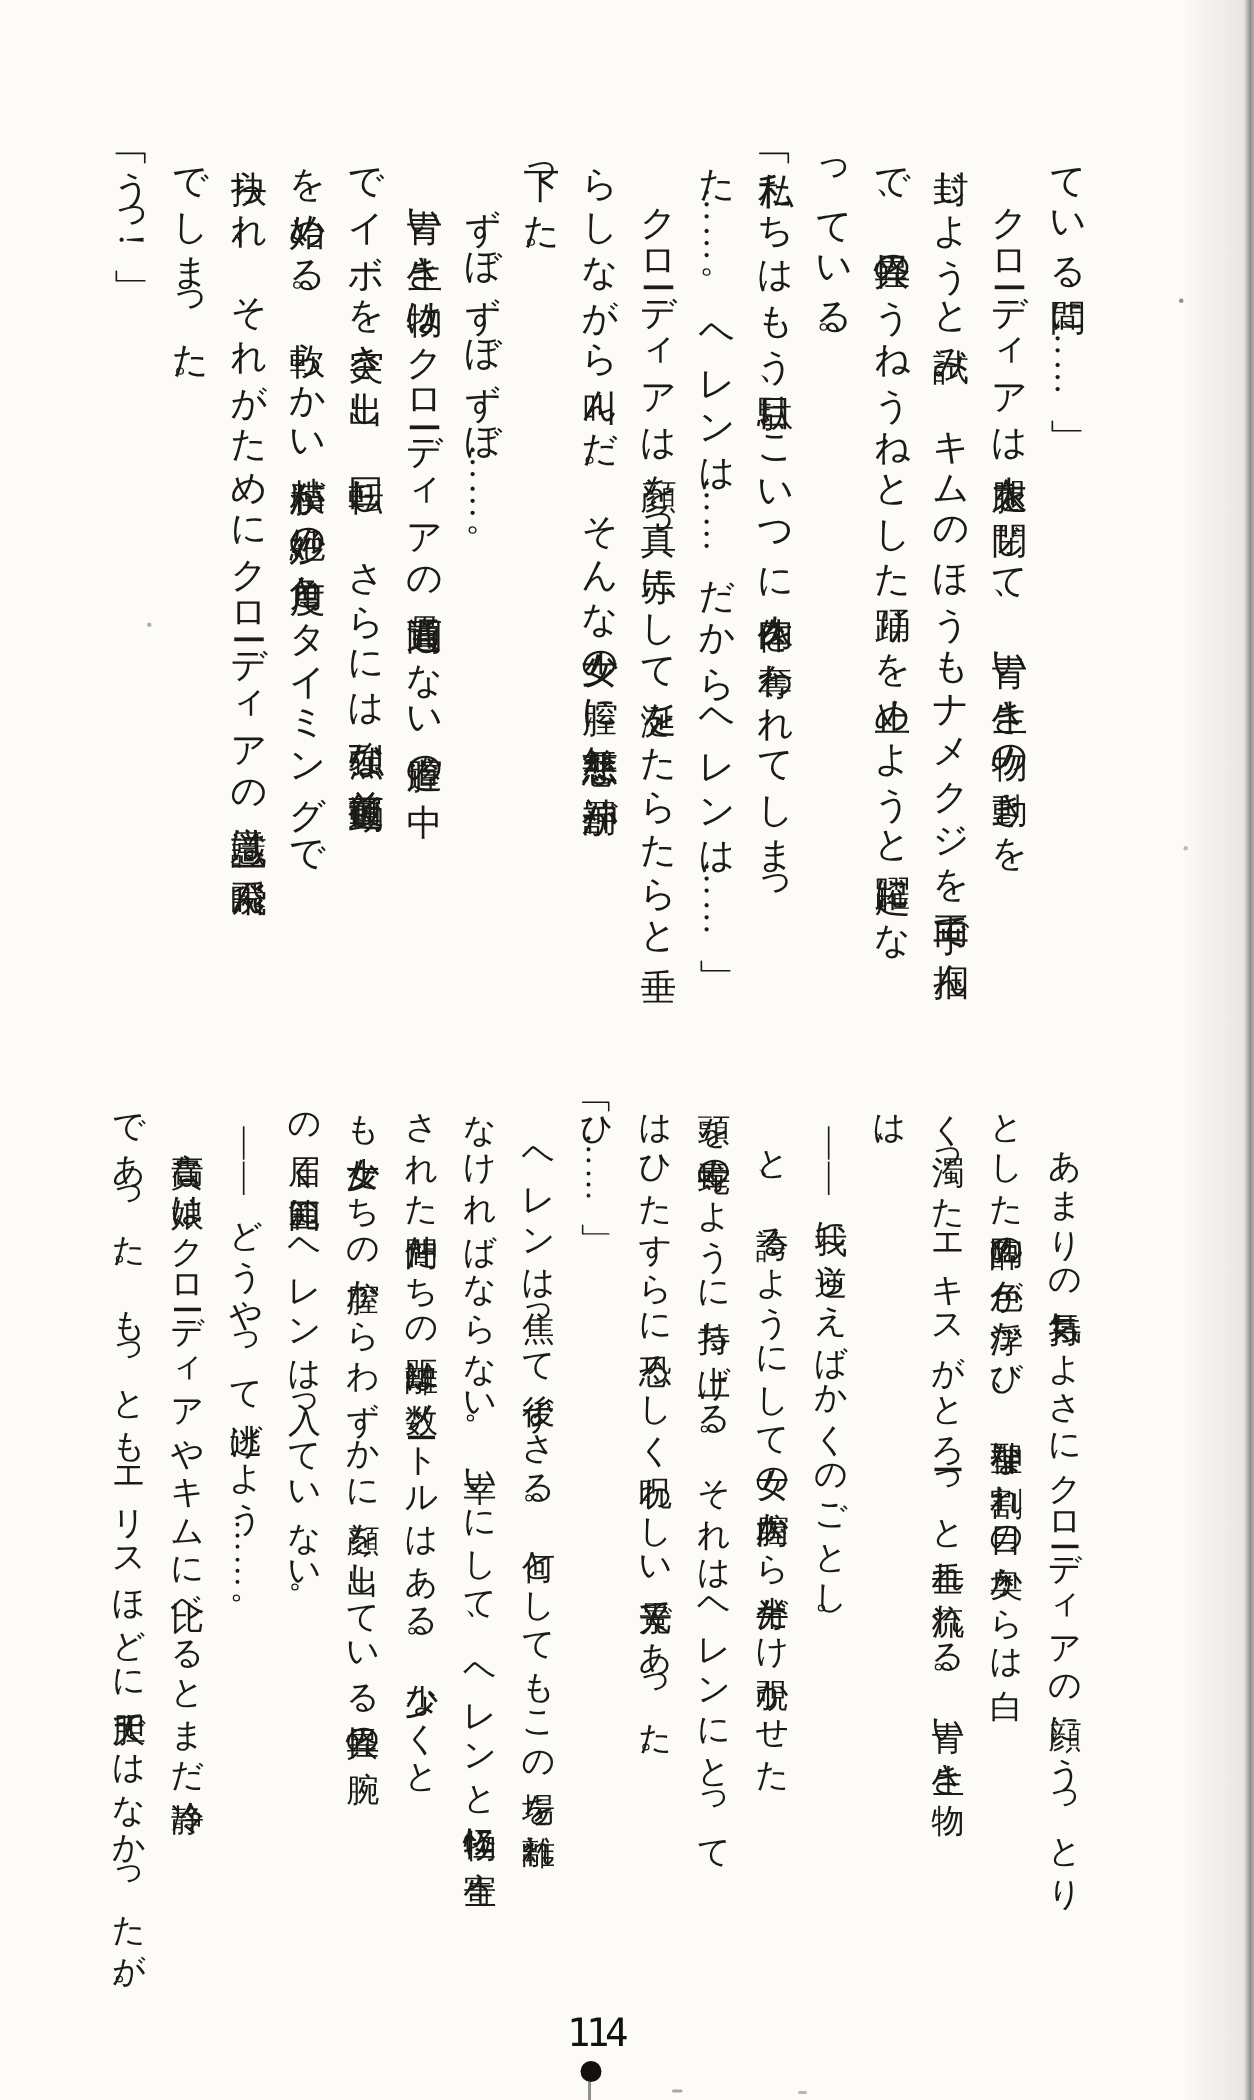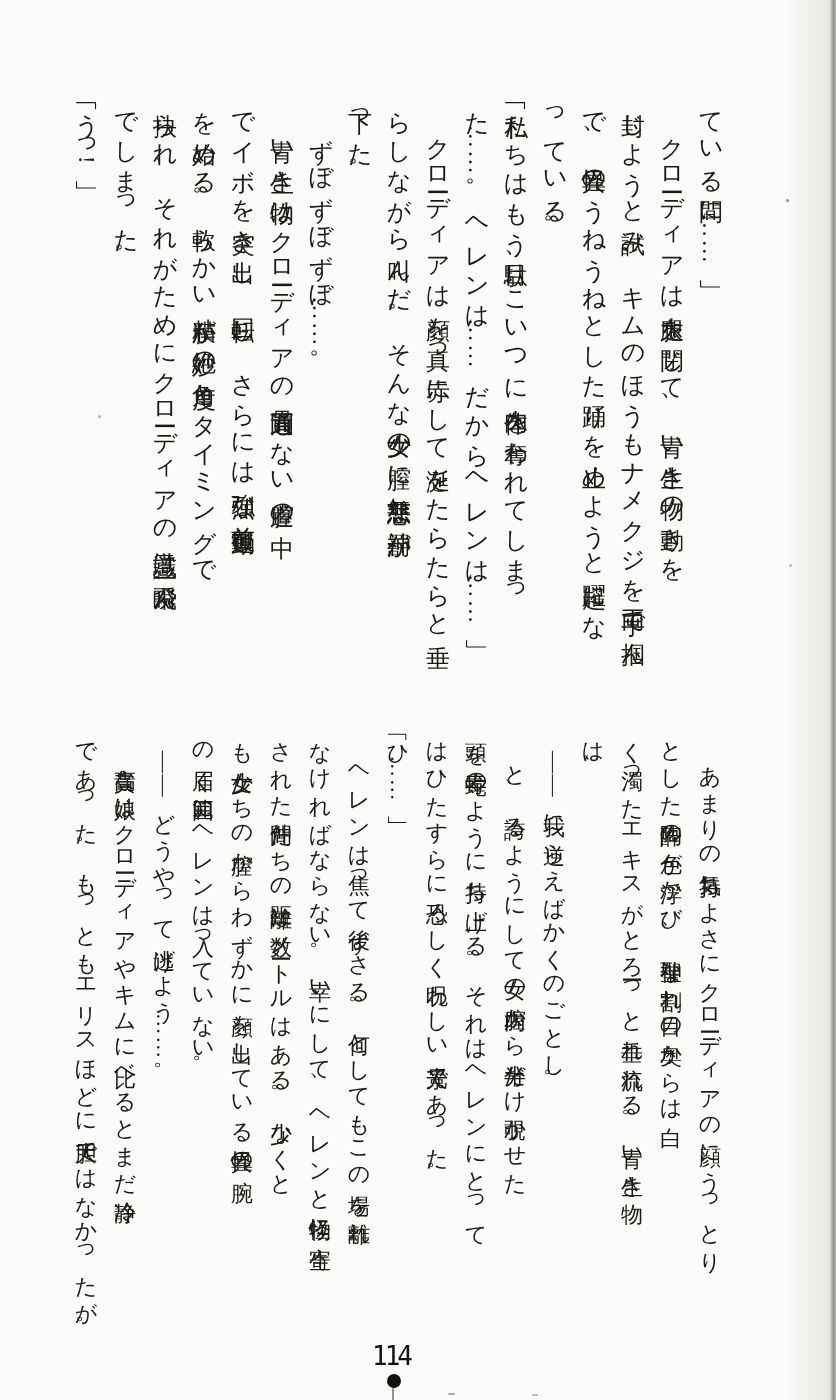--- a/index.html
+++ b/index.html
@@ -39,21 +39,21 @@
   .text-block.lower { top:727px; height:592px; font-size:22px; --ls:1.5px; --cell:23.5px; }
   .tline {
     line-height:39px;
     letter-spacing:var(--ls);
     white-space:nowrap;
     height:100%;
   }
   .tline.indent { text-indent:var(--cell); }
   .page-number {
     position:absolute; top:1341px; left:372px; width:44px;
-    text-align:left;
+    text-align:right;
     font-family:"DejaVu Sans Mono", monospace;
     font-size:26px; letter-spacing:-3px;
     color:#121210;
   }
   .binding-dot {
     position:absolute; top:1374px; left:387px;
     width:14px; height:14px; border-radius:50%;
     background:#13120f;
   }
   .binding-tail {

